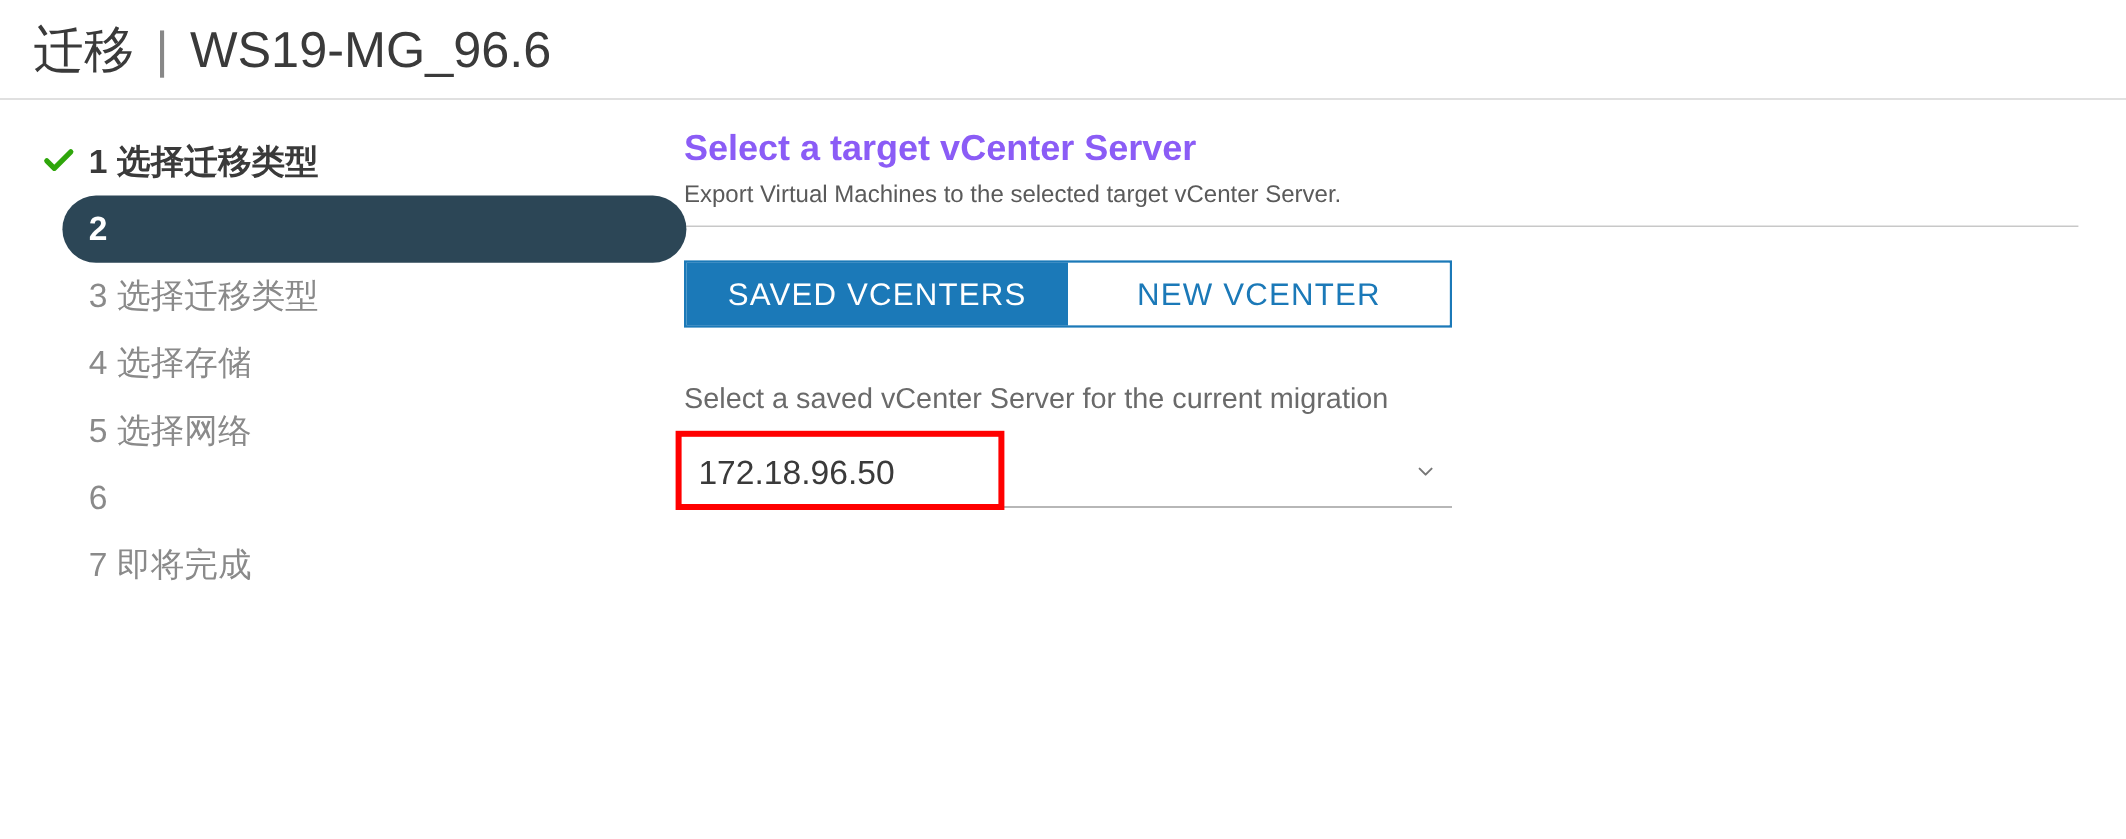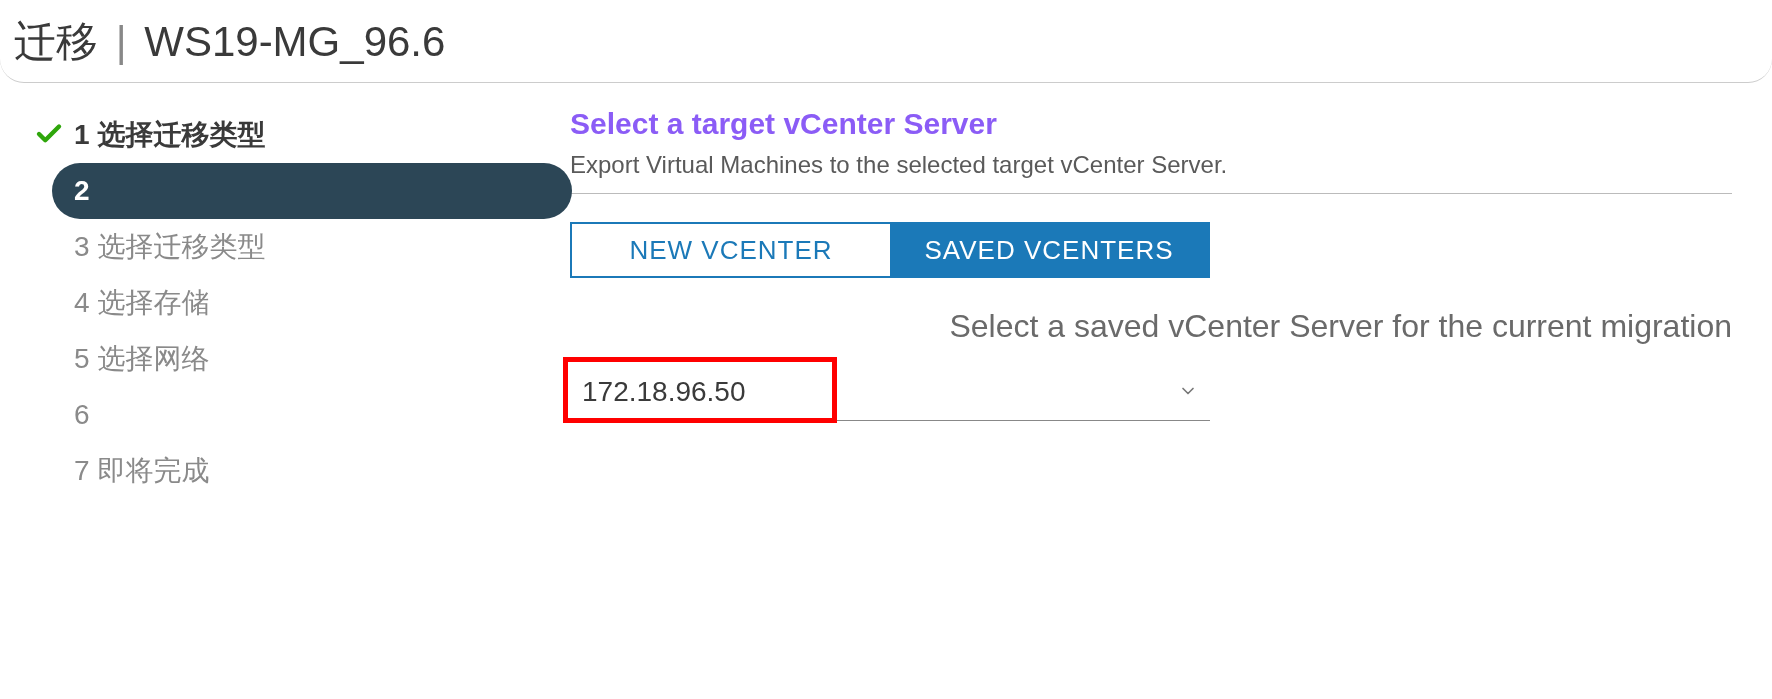--- a/index.html
+++ b/index.html
@@ -8,26 +8,25 @@
       padding: 0;
     }
     body {
       font-family: -apple-system, BlinkMacSystemFont, "Segoe UI", Arial, "Microsoft YaHei", sans-serif;
       background: #fff;
       color: #3b3b3b;
       width: 1772px;
       height: 699px;
     }
     .page-header {
-      padding: 14px 18px 12px 14px;
+      padding: 14px 18px 12px 28px;
       border-bottom: 1.5px solid #ccc;
       font-size: 42px;
       font-weight: 300;
       color: #3a3a3a;
-      border-radius: 24px;
     }
     .page-header .sep {
       color: #888;
       font-weight: 300;
       margin: 0 6px;
     }
     .body-area {
       display: flex;
       padding-top: 24px;
     }
@@ -82,21 +81,21 @@
       flex: 1;
       padding-right: 40px;
     }
     .main h2 {
       font-size: 30px;
       font-weight: 600;
       color: #8b5cf6;
       margin-bottom: 10px;
     }
     .main .desc {
-      font-size: 24px;
+      font-size: 20px;
       font-weight: 400;
       color: #5a5a5a;
       padding-bottom: 14px;
       border-bottom: 1px solid #bbb;
     }
     .tabset {
       display: flex;
       margin-top: 28px;
       border: 2px solid #1b79b8;
       width: 640px;
@@ -115,24 +114,23 @@
       background: #1b79b8;
       color: #fff;
       font-weight: 400;
     }
     .tab.inactive {
       background: #fff;
       color: #1b79b8;
       font-weight: 400;
     }
     .hint {
-      margin-top: 30px;
-      font-size: 32px;
+      margin-top: 46px;
+      font-size: 24px;
       color: #6a6a6a;
-      text-align: right;
     }
     .dropdown-wrap {
       margin-top: 18px;
       position: relative;
       width: 660px;
     }
     .dropdown {
       width: 640px;
       height: 58px;
       border: none;
@@ -211,22 +209,22 @@
       <span class="label-text">即将完成</span>
     </div>
 
   </div>
 
   <div class="main">
     <h2>Select a target vCenter Server</h2>
     <div class="desc">Export Virtual Machines to the selected target vCenter Server.</div>
 
     <div class="tabset">
+      <div class="tab active">SAVED VCENTERS</div>
       <div class="tab inactive">NEW VCENTER</div>
-      <div class="tab active">SAVED VCENTERS</div>
     </div>
 
     <div class="hint">Select a saved vCenter Server for the current migration</div>
 
     <div class="dropdown-wrap">
       <div class="dropdown">
         <span>172.18.96.50</span>
         <span class="chev">
           <svg viewBox="0 0 24 24" width="20" height="20">
               <path fill="none" stroke="#777" stroke-width="2" stroke-linecap="round" stroke-linejoin="round" d="M6 9l6 6 6-6"></path>

